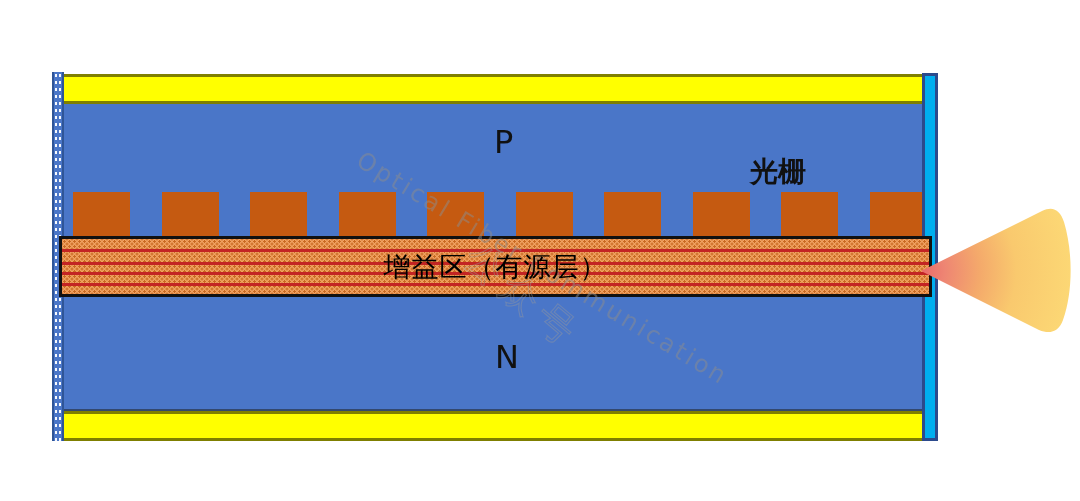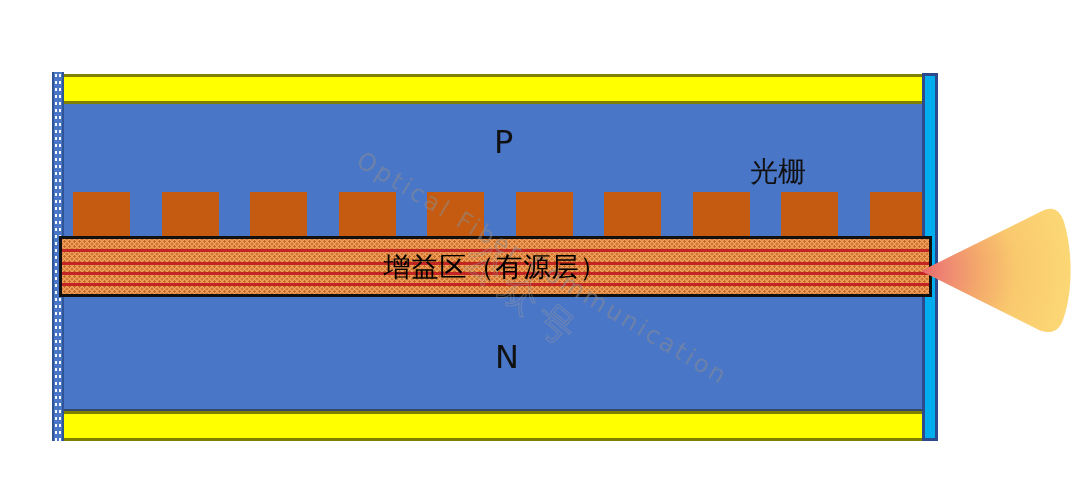--- a/index.html
+++ b/index.html
@@ -89,21 +89,21 @@
 </style>
 </head>
 <body>
 
 <div class="stage">
 
   <div class="left-strip"></div>
 
   <div class="body-blue">
     <div class="lbl lbl-p" style="position:absolute;left:430px;top:20px;">P</div>
-    <div class="lbl lbl-grating" style="position:absolute;left:686px;top:50px;">光栅</div>
+    <div class="lbl lbl-grating" style="position:absolute;left:686px;top:50px;font-weight:bold;">光栅</div>
     <div class="lbl lbl-n" style="position:absolute;left:431px;top:235px;">N</div>
   </div>
 
   <div class="electrode top"></div>
   <div class="electrode bottom"></div>
 
   <div class="grating-row">
       <i class="tooth"></i>
       <i class="tooth"></i>
       <i class="tooth"></i>

